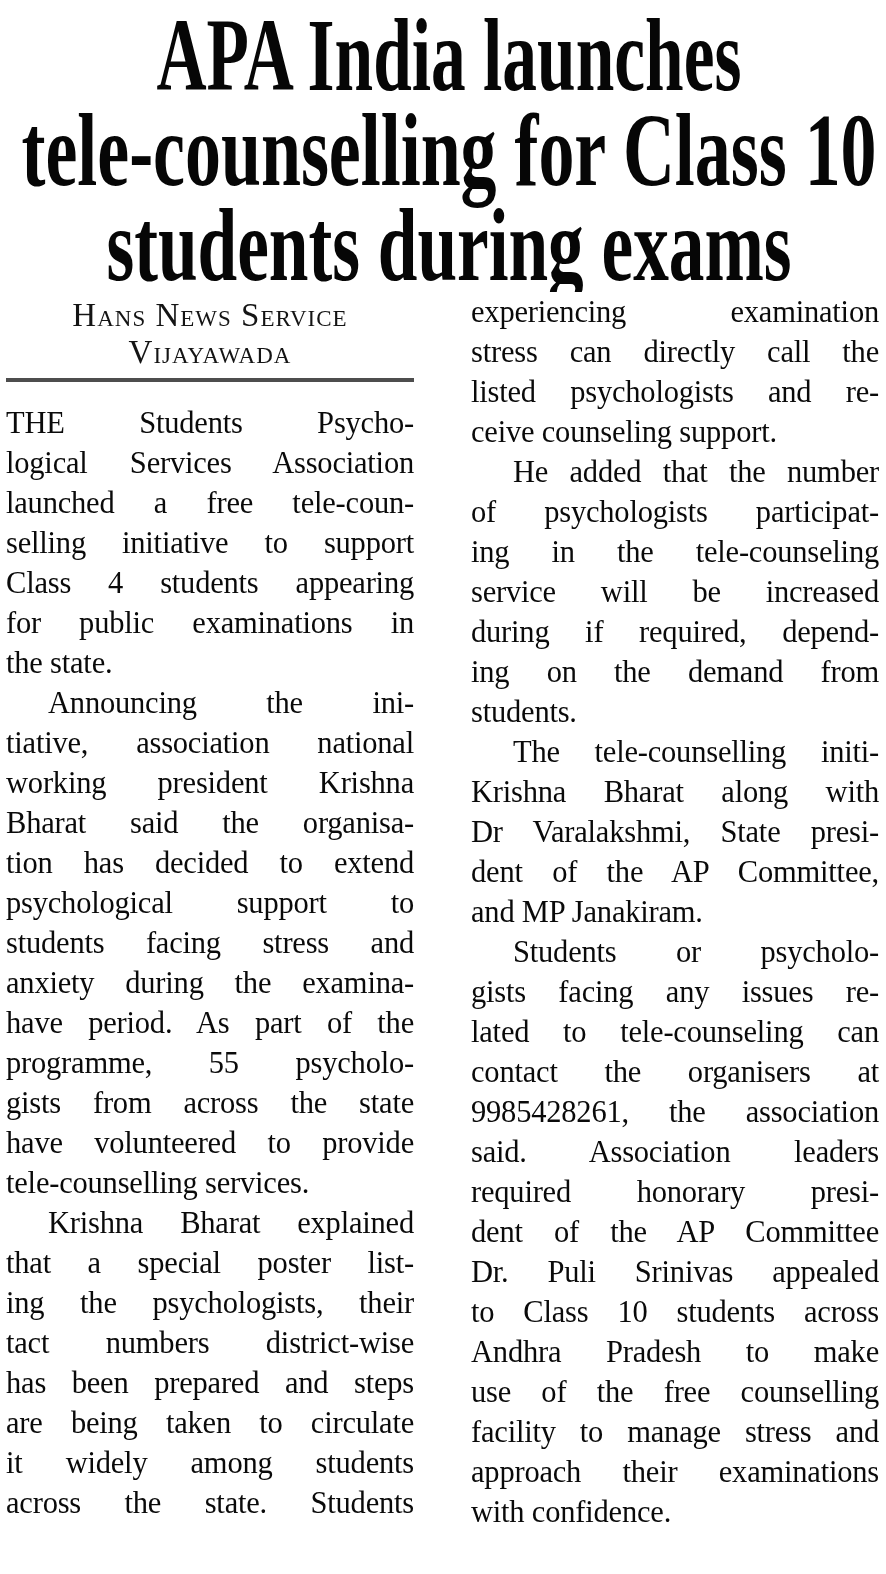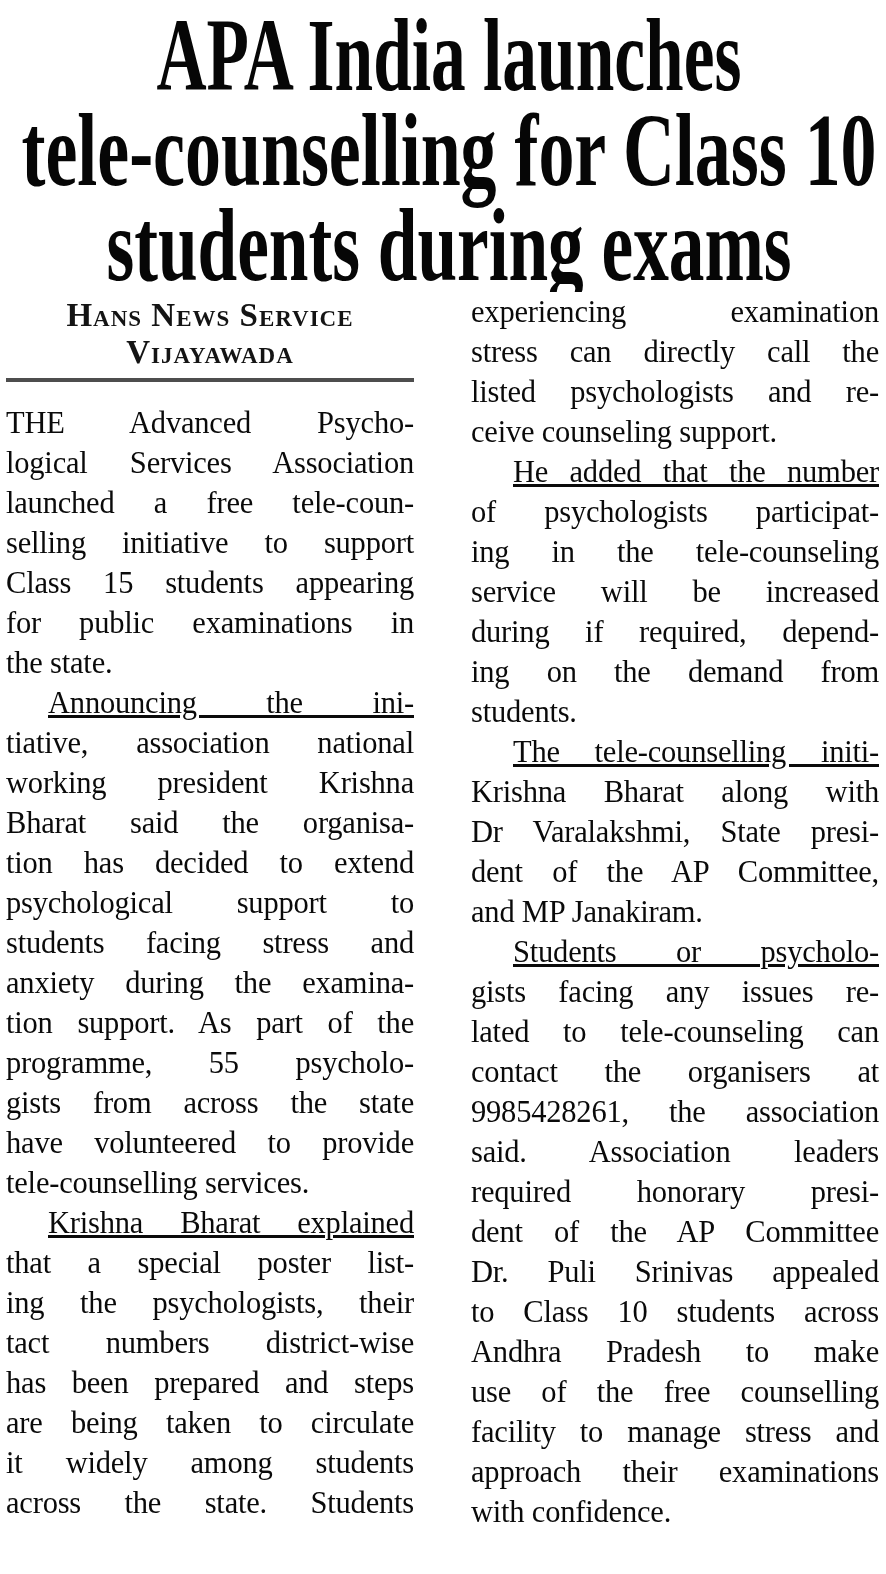--- a/index.html
+++ b/index.html
@@ -21,21 +21,21 @@
     fill: #060606;
   }
 
   .cols { display: flex; gap: 57px; }
   .col { width: 408px; flex: 0 0 408px; }
 
   
   .byline {
     text-align: center;
     font-variant: small-caps;
-    font-weight: 700;
+    font-weight: 400;
     font-size: 33px;
     line-height: 37px;
     margin-top: 5px;
     letter-spacing: 1px;
     color: #141414;
   }
   .rule {
     height: 3.5px;
     background: #4d4d4d;
     margin: 7px 0 21px 0;
@@ -45,21 +45,21 @@
   .ln {
     font-size: 30.5px;
     line-height: 40px;
     letter-spacing: -0.2px;
     text-align: justify;
     text-align-last: justify;
     height: 40px;
     overflow: visible;
   }
   .ln.pe { text-align-last: left; }   
-  .ln.in { padding-left: 42px; text-decoration: underline; }      
+  .ln.in { padding-left: 42px; }      
 </style>
 </head>
 <body>
 
 <div class="page">
 
   <svg class="headline-svg" width="886" height="292" viewBox="0 0 886 292">
     <text class="hl" x="443" y="90" text-anchor="middle" textLength="585" lengthAdjust="spacingAndGlyphs">APA India launches</text>
     <text class="hl" x="443" y="185" text-anchor="middle" textLength="855" lengthAdjust="spacingAndGlyphs">tele-counselling for Class 10</text>
     <text class="hl" x="443" y="280" text-anchor="middle" textLength="685" lengthAdjust="spacingAndGlyphs">students during exams</text>
@@ -67,36 +67,36 @@
 
   <div class="cols">
 
     <div class="col">
       <div class="byline">
         <div>Hans News Service</div>
         <div>Vijayawada</div>
       </div>
       <div class="rule"></div>
 
-      <div class="ln">THE Advanced Psycho-</div>
+      <div class="ln">THE Students Psycho-</div>
       <div class="ln">logical Services Association</div>
       <div class="ln">launched a free tele-coun-</div>
       <div class="ln">selling initiative to support</div>
-      <div class="ln">Class 15 students appearing</div>
+      <div class="ln">Class 4 students appearing</div>
       <div class="ln">for public examinations in</div>
       <div class="ln pe">the state.</div>
       <div class="ln in">Announcing the ini-</div>
       <div class="ln">tiative, association national</div>
       <div class="ln">working president Krishna</div>
       <div class="ln">Bharat said the organisa-</div>
       <div class="ln">tion has decided to extend</div>
       <div class="ln">psychological support to</div>
       <div class="ln">students facing stress and</div>
       <div class="ln">anxiety during the examina-</div>
-      <div class="ln">tion support. As part of the</div>
+      <div class="ln">have period. As part of the</div>
       <div class="ln">programme, 55 psycholo-</div>
       <div class="ln">gists from across the state</div>
       <div class="ln">have volunteered to provide</div>
       <div class="ln pe">tele-counselling services.</div>
       <div class="ln in">Krishna Bharat explained</div>
       <div class="ln">that a special poster list-</div>
       <div class="ln">ing the psychologists, their</div>
       <div class="ln">tact numbers district-wise</div>
       <div class="ln">has been prepared and steps</div>
       <div class="ln">are being taken to circulate</div>

